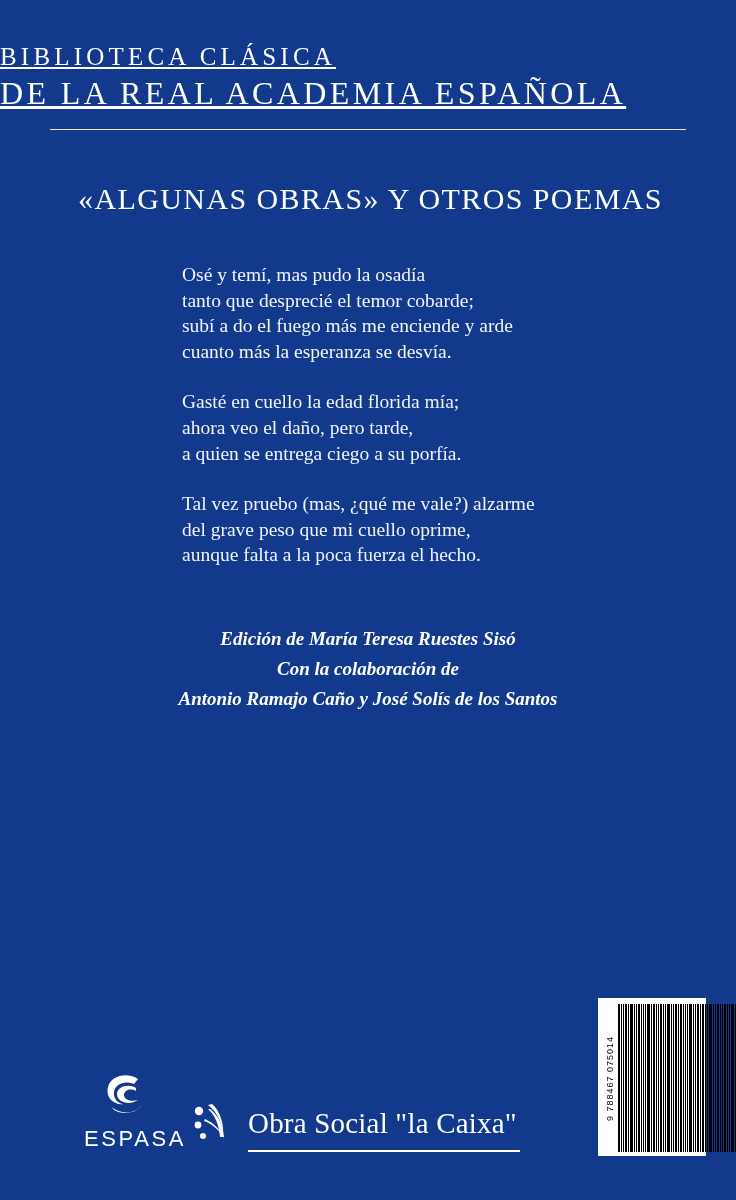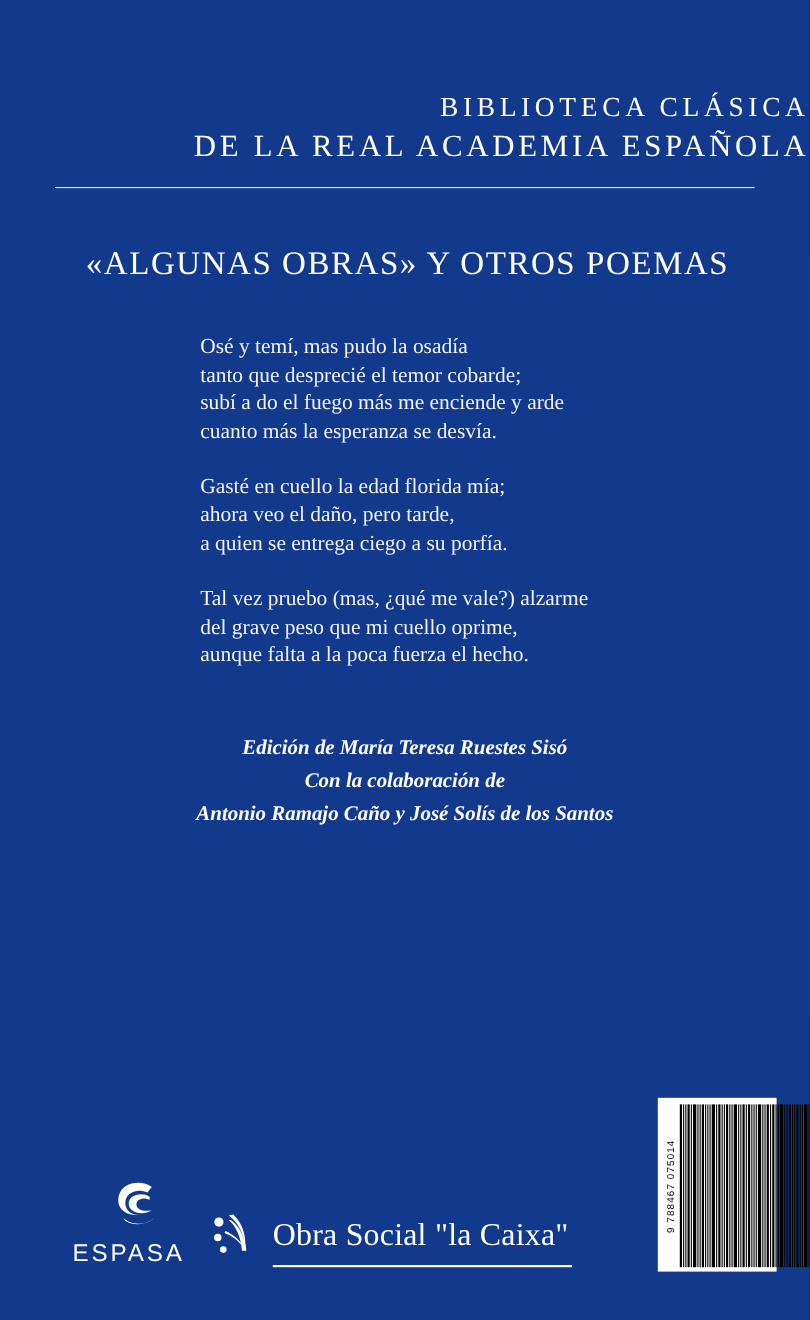--- a/index.html
+++ b/index.html
@@ -18,34 +18,35 @@
 
   .page {
     position: relative;
     width: 736px;
     height: 1200px;
     box-sizing: border-box;
   }
 
   
   .collection {
-    text-align: right;
-    padding-top: 80px;
+    text-align: left;
+    padding-top: 39px;
+    text-decoration: underline;
   }
   .collection-line {
     font-family: "Liberation Serif", serif;
     font-size: 25px;
     letter-spacing: 4.2px;
     line-height: 36px;
     color: #ffffff;
     font-weight: normal;
     white-space: nowrap;
   }
   .collection-line.second {
-    font-size: 28px;
+    font-size: 32px;
     letter-spacing: 3.4px;
   }
 
   .rule {
     width: 636px;
     height: 1px;
     background: #ffffff;
     margin: 18px auto 0 auto;
     opacity: 0.9;
   }
@@ -104,21 +105,21 @@
     right: 0;
     bottom: 0;
     height: 240px;
   }
 
   .espasa {
     position: absolute;
     left: 66px;
     bottom: 48px;
     width: 120px;
-    text-align: left;
+    text-align: right;
   }
   .espasa-mark {
     width: 56px;
     height: 56px;
     margin: 0 auto 4px auto;
     position: relative;
   }
   .espasa-word {
     font-size: 22px;
     letter-spacing: 2.6px;

